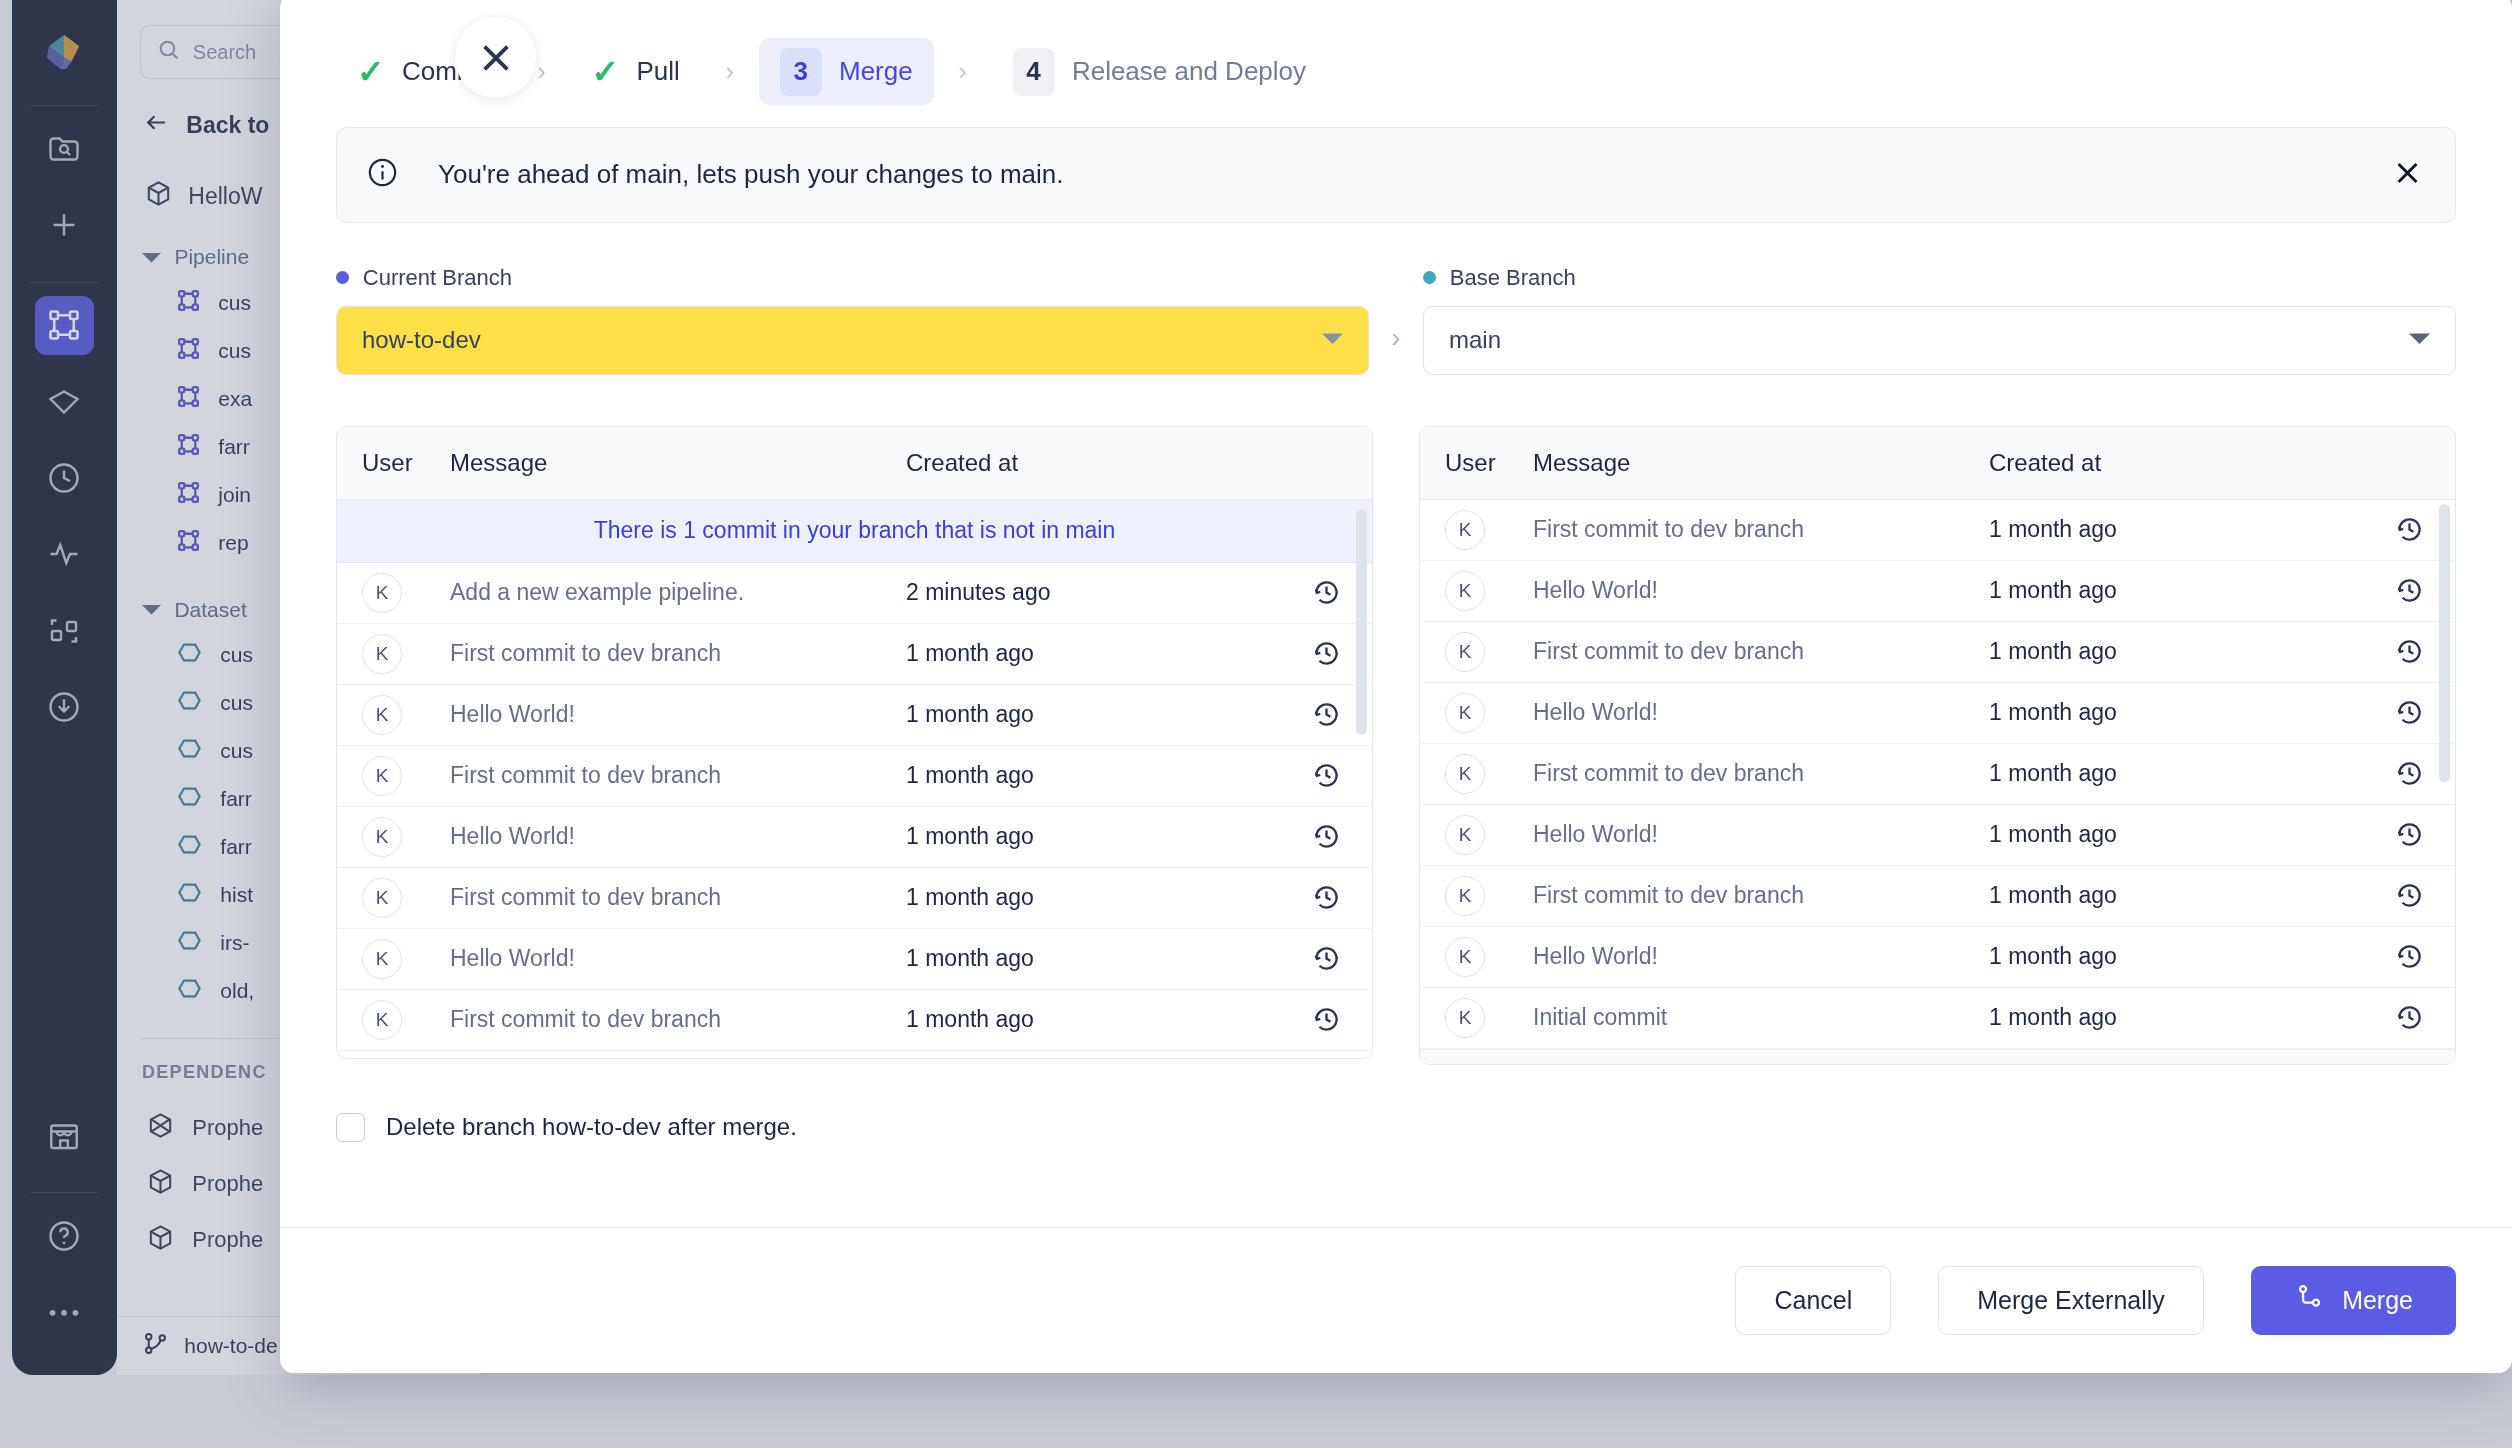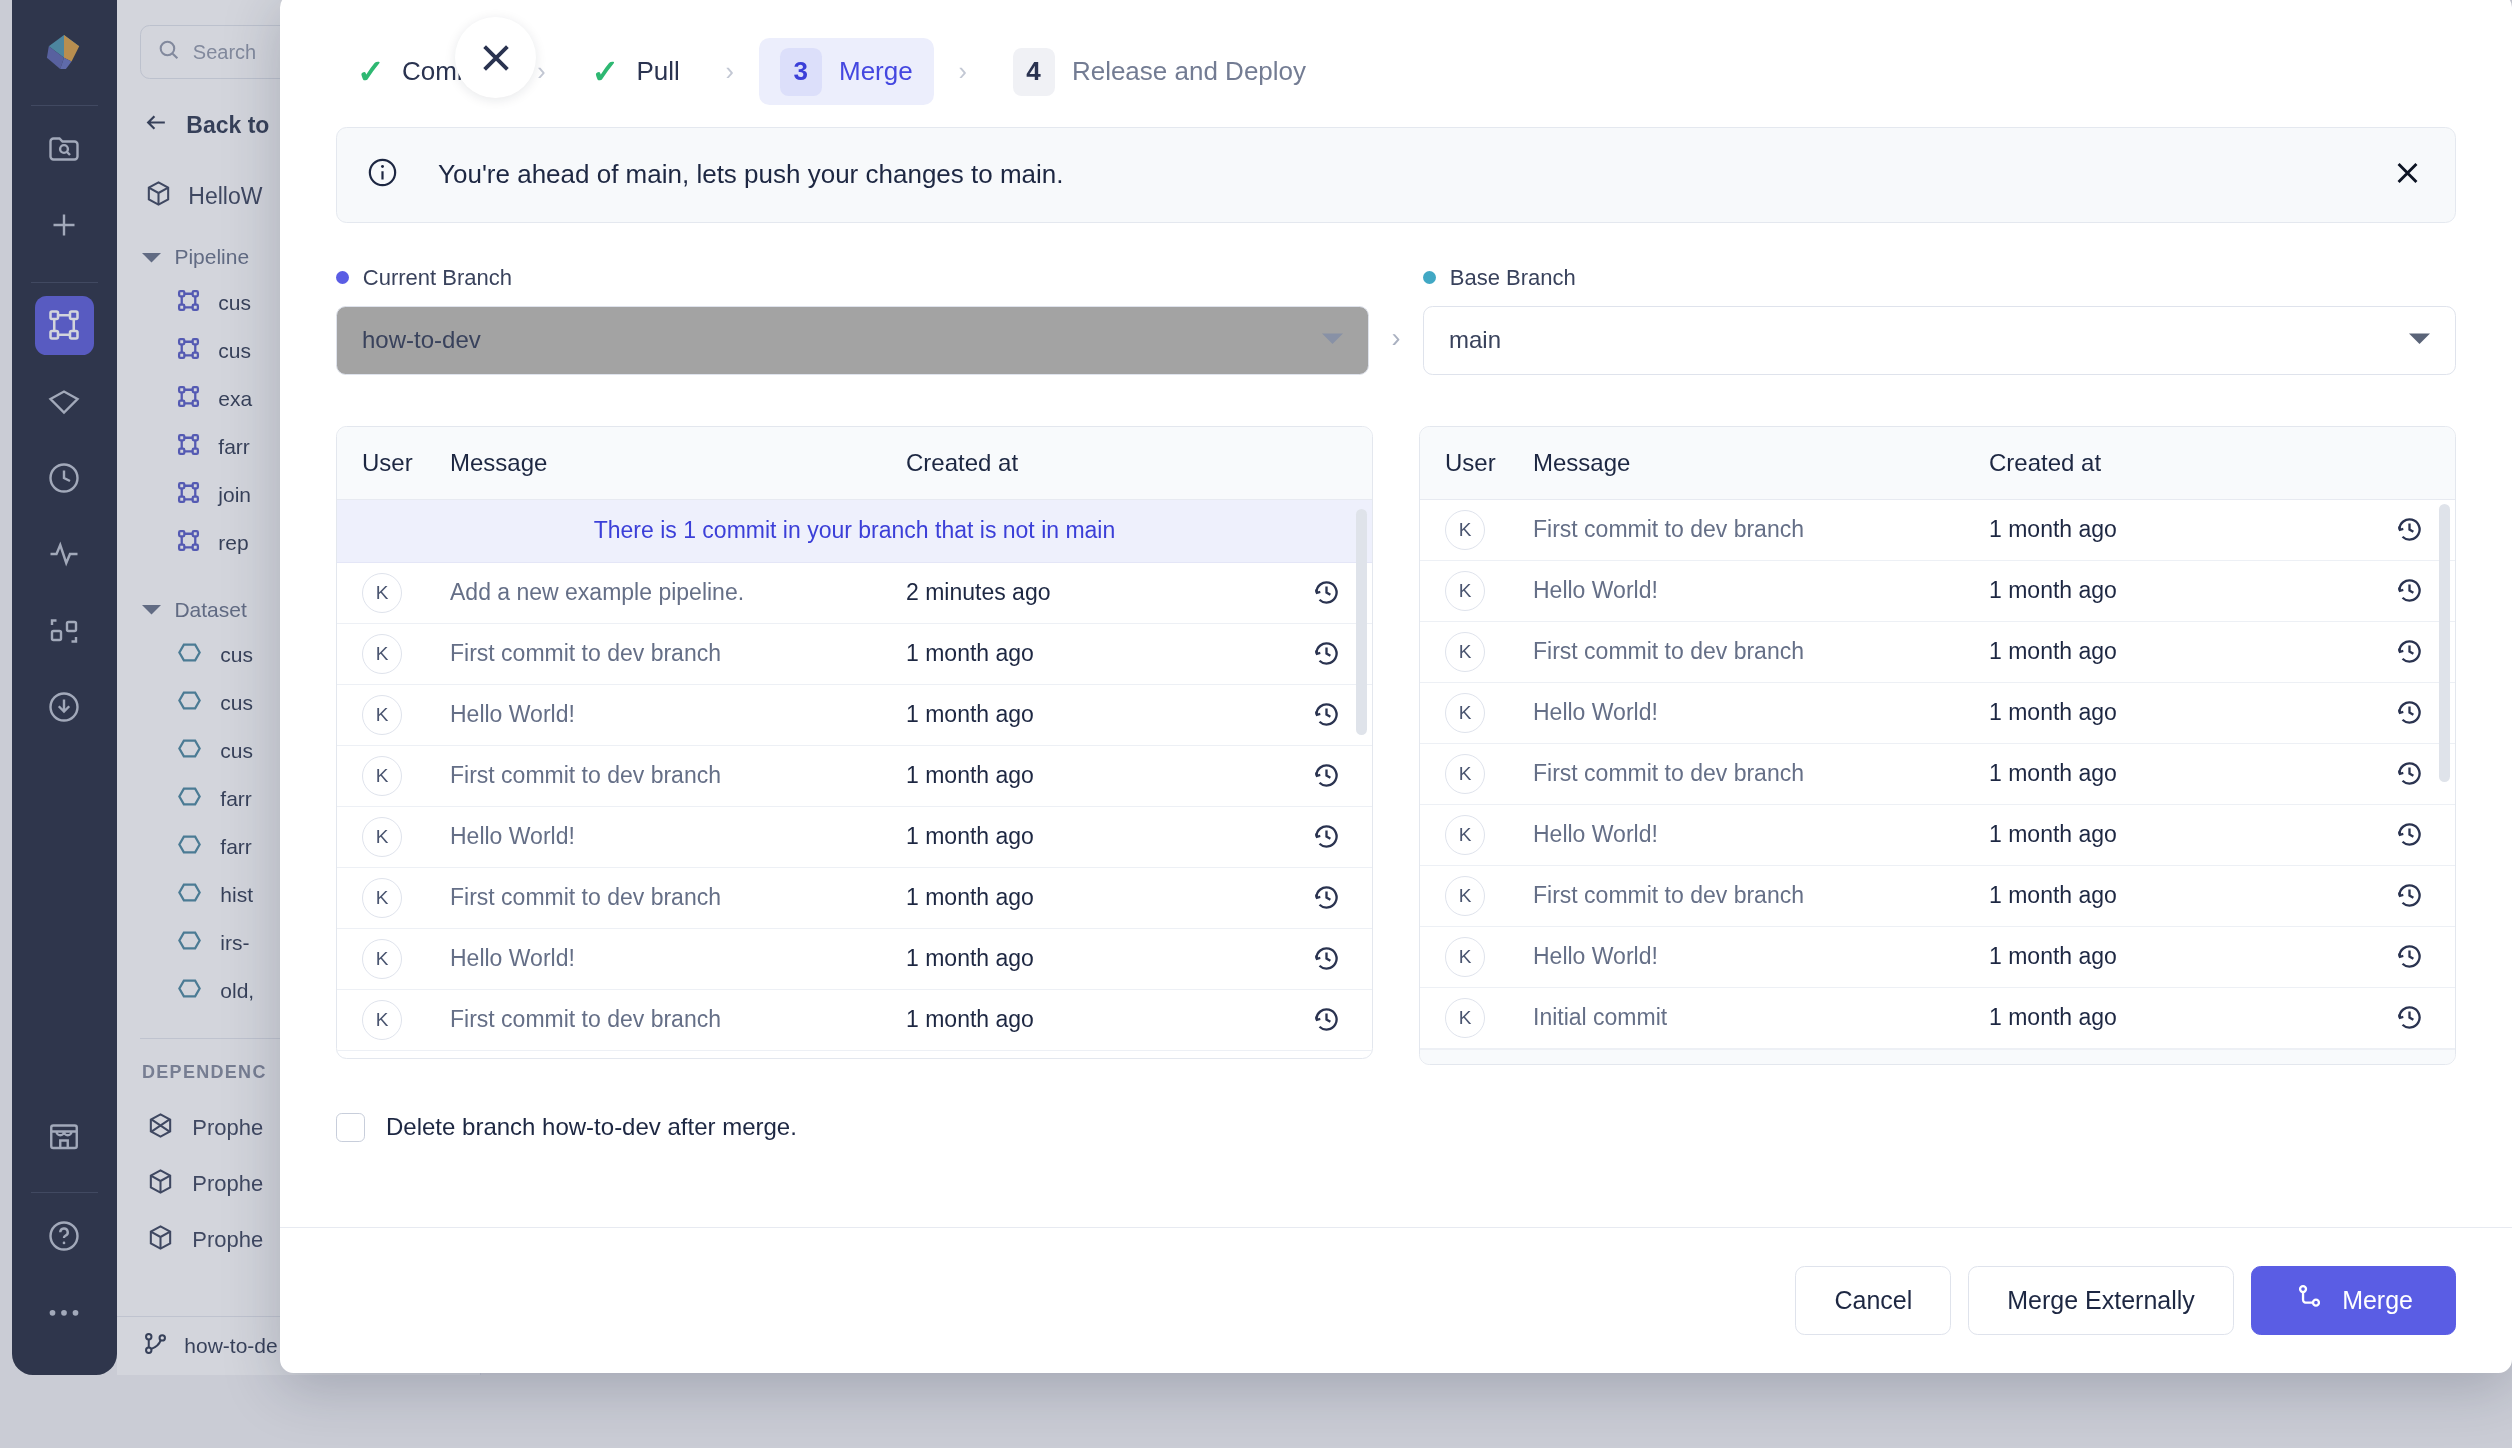--- a/index.html
+++ b/index.html
@@ -115,21 +115,21 @@
   
   .branches { display:flex; align-items:flex-end; padding:42px 56px 0 56px; gap:0; }
   .branch-col { flex:1 1 0; min-width:0; }
   .branch-label { display:flex; align-items:center; gap:13.4px; font-size:22px; color:#39425c; margin-bottom:15.3px;}
   .dot { width:13.4px; height:13.4px; border-radius:50%; }
   .branch-select {
     height:69px; border-radius:9.6px; border:1px solid #dfe3ec;
     display:flex; align-items:center; justify-content:space-between;
     padding:0 25px; font-size:24px; color:#39425c;
   }
-  .branch-select.filled { background:#a3a3a3; }
+  .branch-select.filled { background:#fde047; }
   .caret { color:#8891a6; font-size:19px; }
   .branch-gap { width:54px; display:flex; align-items:center; justify-content:center; padding-bottom:21px; color:#aab1c1; font-size:27px;}
 
   
   .tables { display:flex; padding:35px 56px 0 56px; gap:46px; }
   .tablecard {
     flex:1 1 0; min-width:0; border:1px solid #e3e7ee; border-radius:10.5px;
     overflow:hidden; background:#fff; position:relative;margin-top:16px;
   }
   .tablecard.left { height:633px; }
@@ -165,21 +165,21 @@
   .tfoot-strip { height:33px; background:#f8fafc; border-top:1px solid #edf0f5;}
 
   
   .checkrow { display:flex; align-items:center; gap:21px; padding:48px 0 0 56px; }
   .checkbox { width:29px; height:29px; border:1.9px solid #c8cedb; border-radius:5.8px; background:#fff;}
   .checklabel { font-size:24px; color:#1d2742; }
 
   
   .mfooter {
     margin-top:auto; height:146px; border-top:1px solid #e7eaf1;
-    display:flex; align-items:center; justify-content:flex-end; gap:17px;
+    display:flex; align-items:center; justify-content:flex-end; gap:47px;
     padding-right:56px;
   }
   .btn {
     height:69px; border-radius:9.6px; display:flex; align-items:center; justify-content:center;
     font-size:25px; padding:0 38px; border:1px solid #dfe3ec; background:#fff; color:#1d2742;
   }
   .btn.primary { background:#5a5de4; color:#fff; border-color:#5a5de4; gap:17.3px; padding:0 42px;}
 </style>
 </head>
 <body>

